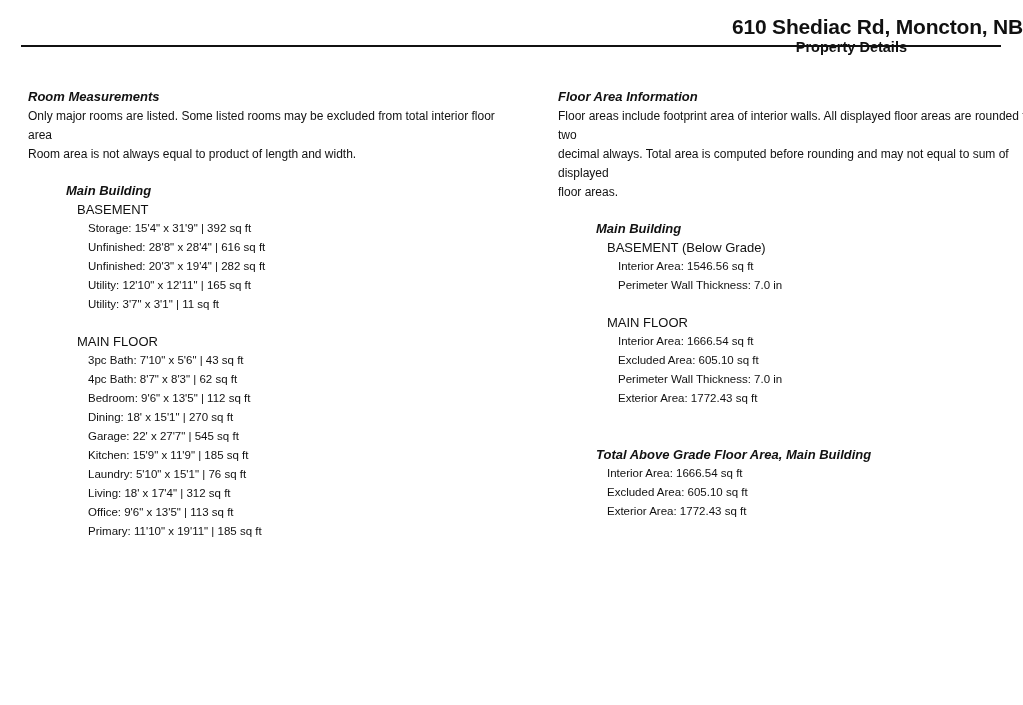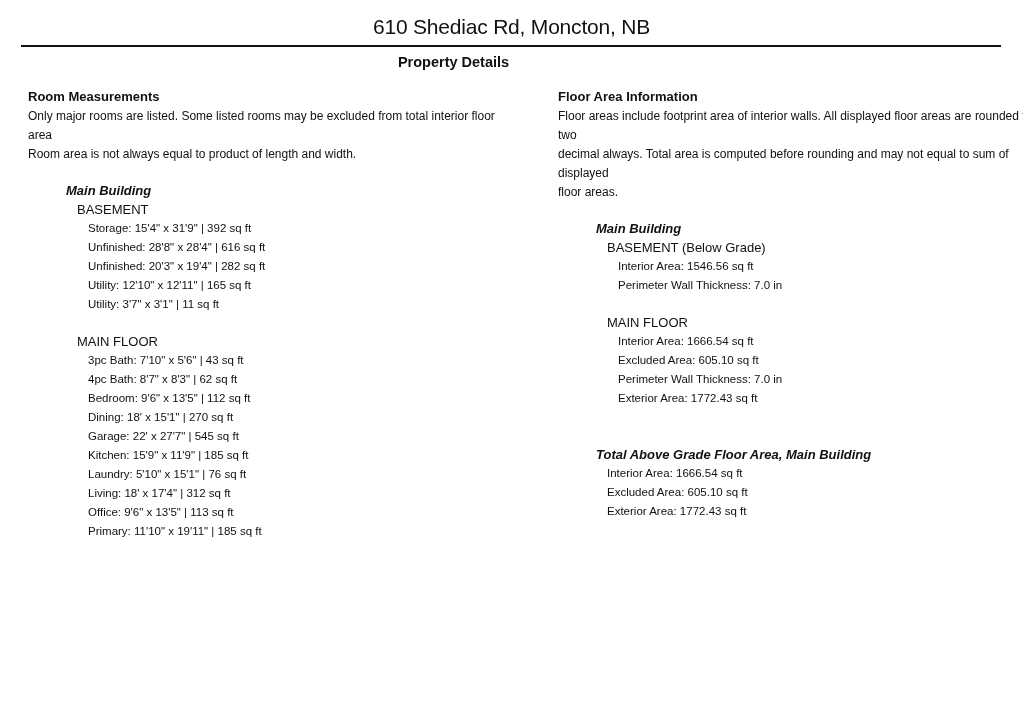--- a/index.html
+++ b/index.html
@@ -1,34 +1,34 @@
 <!DOCTYPE html>
 <html><head>
   <meta charset="utf-8">
   <style>
     html, body { margin: 0; padding: 0; background: #ffffff; }
     body {
       width: 1023px; height: 705px; position: relative; overflow: hidden;
       font-family: "Liberation Sans", sans-serif; color: #111111;
     }
     .title {
-      position: absolute; top: 15px; left: 0; width: 1023px; text-align: center;
-      font-size: 21px; font-weight: normal; letter-spacing: -0.2px;
+      position: absolute; top: 15px; left: 0; width: 1023px; text-align: right;
+      font-size: 21px; font-weight: bold; letter-spacing: -0.2px;
     }
     .rule {
       position: absolute; top: 45px; left: 21px; width: 980px; height: 2px; background: #111;
     }
     .subtitle {
-      position: absolute; top: 54px; left: 0; width: 907px; text-align: center;
+      position: absolute; top: 39px; left: 0; width: 907px; text-align: right;
       font-size: 14.5px; font-weight: bold;
     }
     .col { position: absolute; top: 89px; }
     .col.left { left: 28px; width: 475px; }
     .col.right { left: 526px; width: 485px; margin-left: 32px; }
-    .sec-head { font-size: 13px; font-weight: bold; margin: 0 0 2px 0; line-height: 16px; }
+    .sec-head { font-size: 13px; font-weight: bold; margin: 0 0 2px 0; line-height: 16px; font-style: italic; }
     .sec-desc { font-size: 12px; line-height: 19px; margin: 0; }
     .building { font-size: 13px; font-weight: bold; line-height: 19px; margin-left: 38px; font-style: italic; }
     .floor { font-size: 13px; line-height: 19px; margin-left: 49px; }
     .line { font-size: 11.5px; line-height: 19px; margin-left: 60px; }
     .gap { height: 18px; }
   </style>
 </head>
 <body>
 
 <div class="title">610 Shediac Rd, Moncton, NB</div>

